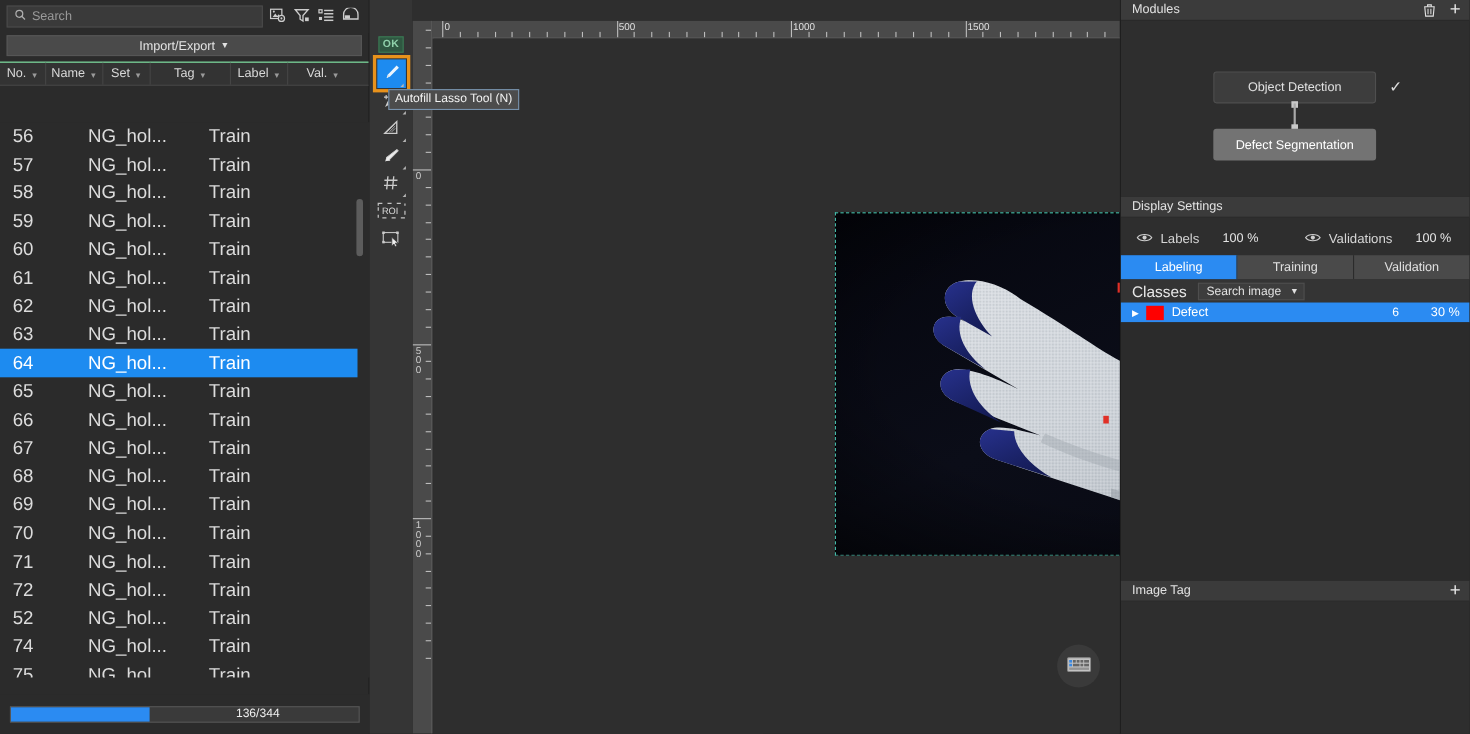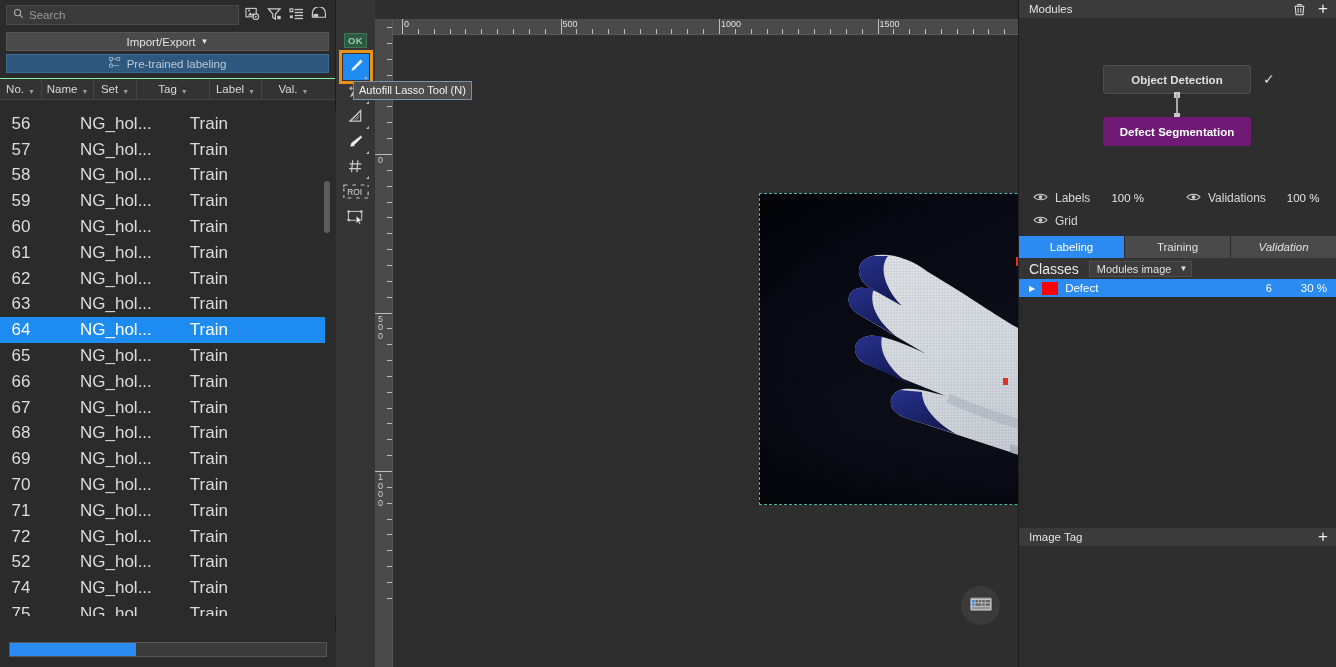--- a/index.html
+++ b/index.html
@@ -270,48 +270,47 @@
     height: 160px;
     background: #2e2e2e;
     position: relative;
   }
   .node {
     position: absolute;
     width: 148px; height: 29px;
     display: flex; align-items: center; justify-content: center;
     font-size: 11.5px;
     border-radius: 3px;
-    font-weight: bold;
   }
   .node.detect {
     left: 84px; top: 46px;
     background: #3d3d3d; border: 1px solid #4f4f4f; color: #e0e0e0;
   }
   .node.segment {
     left: 84px; top: 98px;
-    background: #701a75; color: #ffffff;
+    background: #737373; color: #ffffff;
   }
   .node-link { position: absolute; left: 157px; top: 75px; width: 2px; height: 23px; background: #a9a9a9; }
   .node-port { position: absolute; width: 6px; height: 6px; background: #c9c9c9; left: 155px; }
   .check-mark { position: absolute; left: 244px; top: 52px; font-size: 14px; color: #dcdcdc; }
 
   #display-settings-body { background: #2e2e2e; padding: 7px 0 4px 0; }
   .ds-row { display: flex; align-items: center; height: 23px; padding-left: 14px; }
   .ds-item { display: flex; align-items: center; gap: 7px; }
   .ds-val { margin-left: 14px; font-size: 11.5px; color: #e4e4e4; }
 
   .tabs { display: flex; height: 22px; }
   .tab {
     flex: 1 1 0; display: flex; align-items: center; justify-content: center;
     font-size: 11.5px; color: #e1e1e1;
     background: #4a4a4a;
     border-right: 1px solid #2b2b2b;
   }
   .tab.active { background: #2b8bf2; color: #fff; }
-  .tab:last-child { border-right: none; font-style: italic; }
+  .tab:last-child { border-right: none; }
 
   .classes-bar {
     height: 21px; background: #343434;
     display: flex; align-items: center; gap: 10px;
     padding-left: 10px;
   }
   .classes-bar .title { font-size: 14px; color: #e8e8e8; }
   .class-dd {
     height: 16px; min-width: 86px;
     background: #3d3d3d; border: 1px solid #4e4e4e;
@@ -383,31 +382,20 @@
             </svg>
         </span>
       </div>
     </div>
 
     <div class="btn-impexp">
       <span>Import/Export</span>
       <span style="margin-left:5px;font-size:8px">▼</span>
     </div>
 
-    <div class="btn-pretrained">
-      <span class="ico">
-        <svg width="12" height="11" viewBox="0 0 13 12">
-            <rect x="0.6" y="0.6" width="3" height="3" fill="none" stroke="#9fb5c8" stroke-width="1"></rect>
-            <rect x="8.6" y="0.6" width="3" height="3" fill="none" stroke="#9fb5c8" stroke-width="1"></rect>
-            <rect x="0.6" y="8" width="3" height="3" fill="none" stroke="#9fb5c8" stroke-width="1"></rect>
-            <path d="M3.8 2.1 H8.4 M2.1 3.8 V7.8 M3.9 9.4 H11" stroke="#9fb5c8" stroke-width="1" fill="none"></path>
-          </svg>
-      </span>
-      <span>Pre-trained labeling</span>
-    </div>
 
     <div class="col-head">
       <div class="c c-no">
         <span>No.</span>
         <span class="sortmark">▼</span>
       </div>
       <div class="c c-name">
         <span>Name</span>
         <span class="sortmark">▼</span>
       </div>
@@ -594,20 +582,21 @@
         </div>
       <div id="table-scroll-track">
         <div id="table-scrollbar"></div>
       </div>
     </div>
 
 
     <div class="progress-wrap">
       <div class="progress">
         <div class="fill" id="progress-fill" style="width: 40%;"></div>
+        <div class="txt">136/344</div>
       </div>
     </div>
   </div>
 
   <div id="toolbar">
     <div class="tool ok-chip">OK</div>
 
     <div class="tool active">
       <span class="ico">
         <svg width="18" height="18" viewBox="0 0 18 18">
@@ -948,20 +937,23 @@
       </div>
       <div class="node-port" style="top:73px"></div>
       <div class="node-link"></div>
       <div class="node-port" style="top:94px"></div>
       <div class="node segment">
         <span>Defect Segmentation</span>
       </div>
       <span class="check-mark">✓</span>
     </div>
 
+    <div class="panel-hdr">
+      <span>Display Settings</span>
+    </div>
 
     <div id="display-settings-body">
       <div class="ds-row">
         <div class="ds-item">
           <span class="ico">
             <svg width="15" height="10" viewBox="0 0 16 10">
                 <path d="M1 5 C4 1 12 1 15 5 C12 9 4 9 1 5 Z" fill="none" stroke="#dcdcdc" stroke-width="1.1"></path>
                 <circle cx="8" cy="5" r="2" fill="#dcdcdc"></circle>
               </svg>
           </span>
@@ -972,43 +964,32 @@
           <span class="ico">
             <svg width="15" height="10" viewBox="0 0 16 10">
                 <path d="M1 5 C4 1 12 1 15 5 C12 9 4 9 1 5 Z" fill="none" stroke="#dcdcdc" stroke-width="1.1"></path>
                 <circle cx="8" cy="5" r="2" fill="#dcdcdc"></circle>
               </svg>
           </span>
           <span>Validations</span>
           <span class="ds-val">100 %</span>
         </div>
       </div>
-      <div class="ds-row">
-        <div class="ds-item">
-          <span class="ico">
-            <svg width="15" height="10" viewBox="0 0 16 10">
-                <path d="M1 5 C4 1 12 1 15 5 C12 9 4 9 1 5 Z" fill="none" stroke="#dcdcdc" stroke-width="1.1"></path>
-                <circle cx="8" cy="5" r="2" fill="#dcdcdc"></circle>
-              </svg>
-          </span>
-          <span>Grid</span>
-        </div>
-      </div>
     </div>
 
     <div class="tabs">
       <div class="tab active">Labeling</div>
       <div class="tab">Training</div>
       <div class="tab">Validation</div>
     </div>
 
     <div class="classes-bar">
       <span class="title">Classes</span>
       <div class="class-dd">
-        <span>Modules image</span>
+        <span>Search image</span>
         <span style="font-size:8px">▼</span>
       </div>
     </div>
 
     <div class="class-row">
       <span style="font-size:8px">▶</span>
       <span class="swatch" id="class-swatch" style="background: rgb(255, 0, 0);"></span>
       <span>Defect</span>
       <span class="grow"></span>
       <span class="cnt">6</span>

